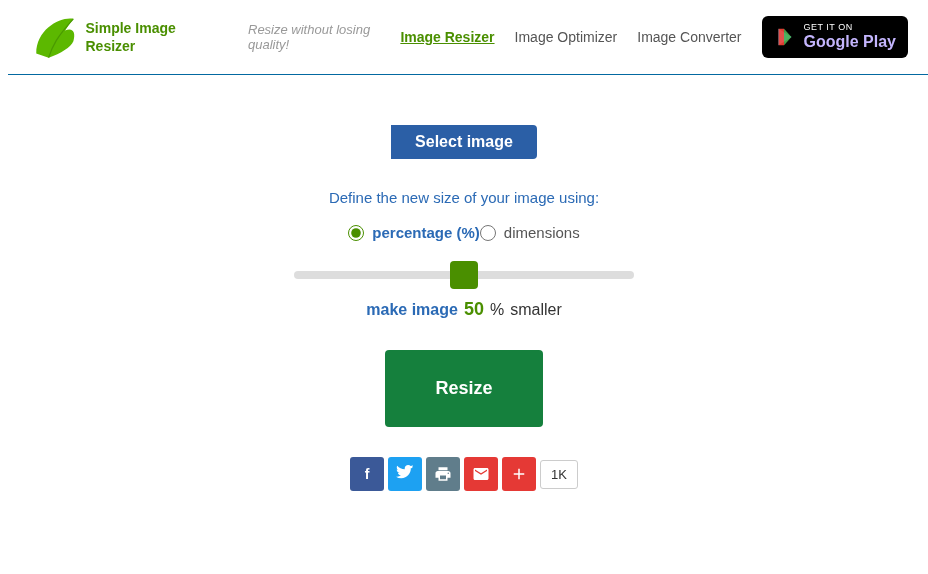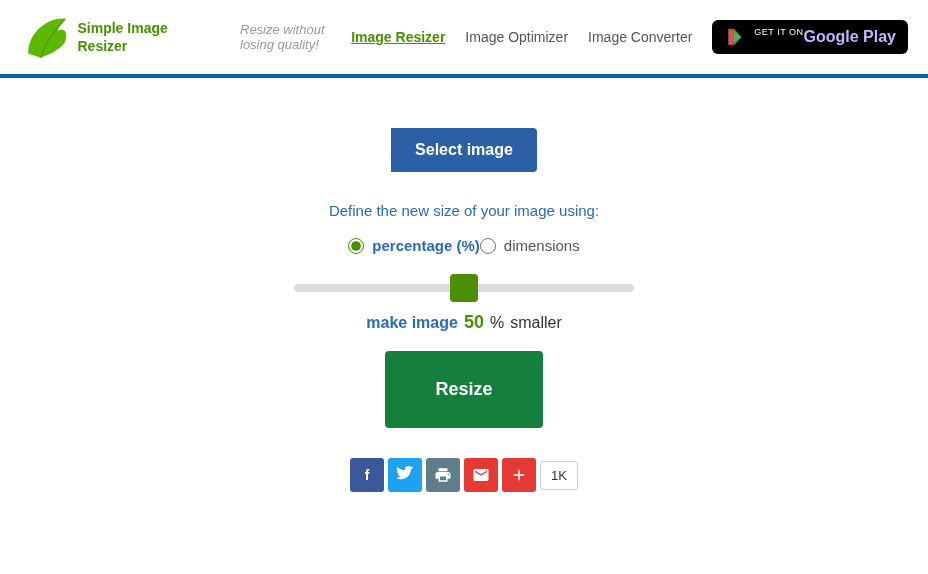--- a/index.html
+++ b/index.html
@@ -9,21 +9,22 @@
       color: #333;
       width: 928px;
       min-height: 574px;
     }
 
     
     .header {
       display: flex;
       align-items: center;
       padding: 12px 20px;
-      border-bottom: 4px solid #0369a1;
+      border-bottom: 1px solid #0369a1;
+      margin-left: 8px;
     }
     .logo-area {
       display: flex;
       align-items: center;
       gap: 8px;
       min-width: 200px;
     }
     .logo-icon {
       width: 50px;
       height: 50px;
@@ -65,21 +66,21 @@
       gap: 8px;
       cursor: pointer;
       min-width: 130px;
     }
     .play-icon {
       width: 22px;
       height: 22px;
     }
     .gplay-text {
       display: flex;
-      flex-direction: row;
+      flex-direction: column;
     }
     .gplay-get {
       color: #fff;
       font-size: 9px;
       letter-spacing: 0.5px;
       text-transform: uppercase;
     }
     .gplay-store {
       color: #c4b5fd;
       font-size: 16px;
@@ -112,21 +113,21 @@
       color: #aaa;
       outline: none;
       height: 44px;
     }
     .select-image-btn {
       background: #2b5fa6;
       color: #fff;
       font-size: 16px;
       font-weight: bold;
       padding: 0 24px;
-      height: 44px;
+      height: 34px;
       border: none;
       border-radius: 0 4px 4px 0;
       cursor: pointer;
       white-space: nowrap;
     }
 
     
     .define-label {
       font-size: 15px;
       color: #2b6ab5;
@@ -206,21 +207,21 @@
       cursor: pointer;
       border: none;
     }
 
     
     .make-smaller-row {
       display: flex;
       align-items: center;
       gap: 6px;
       font-size: 16px;
-      margin-bottom: 18px;
+      margin-bottom: 30px;
     }
     .make-text {
       color: #2b6ab5;
       font-weight: bold;
     }
     .percent-value {
       color: #4a8f00;
       font-weight: bold;
       font-size: 18px;
     }

